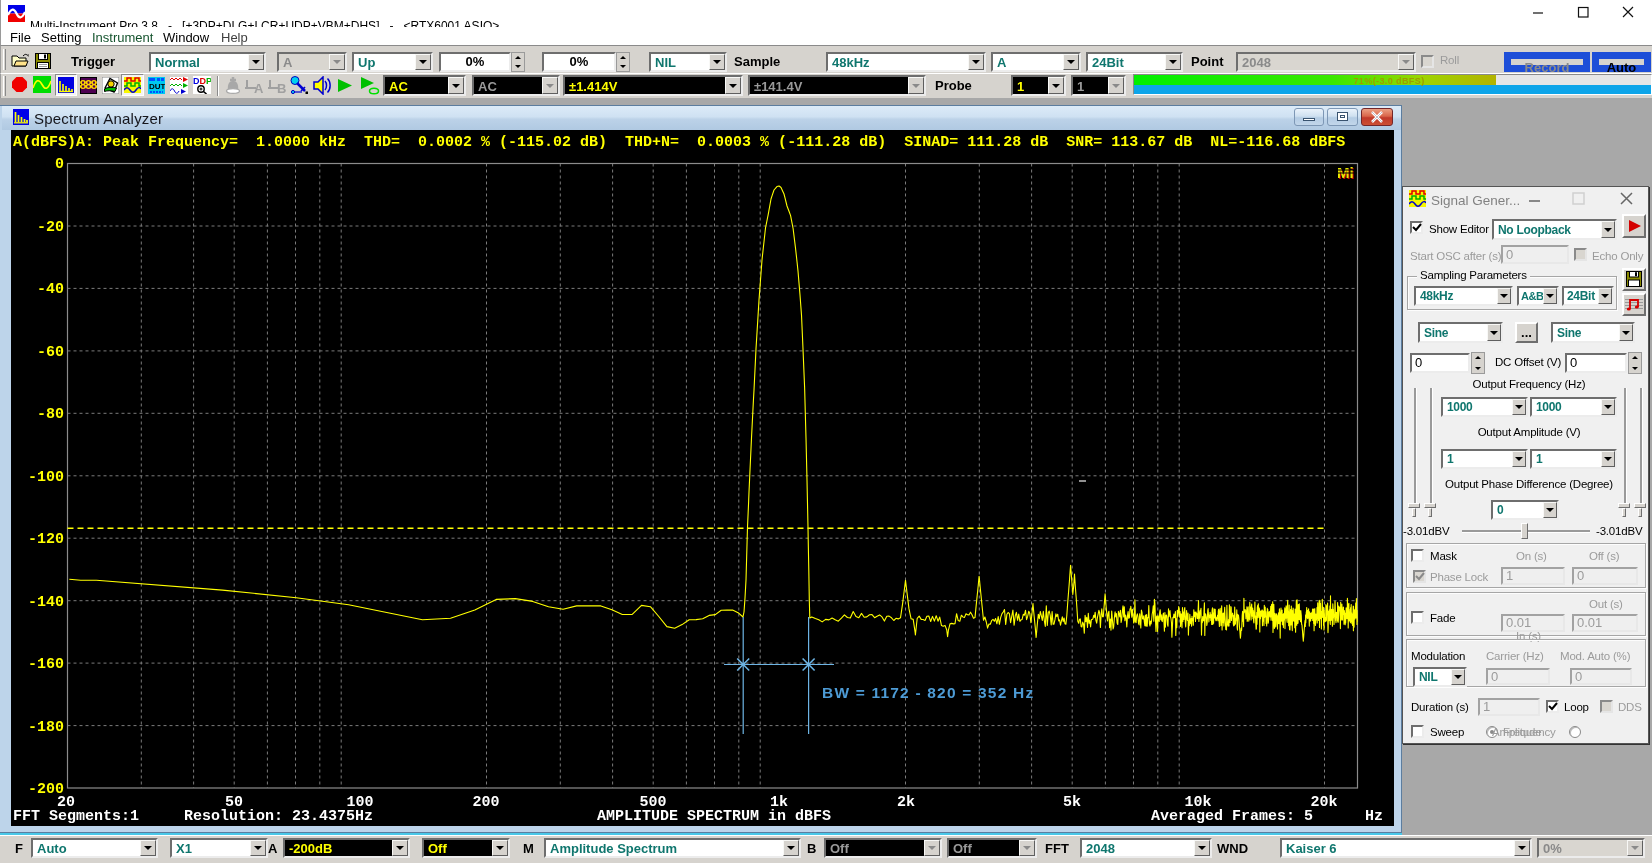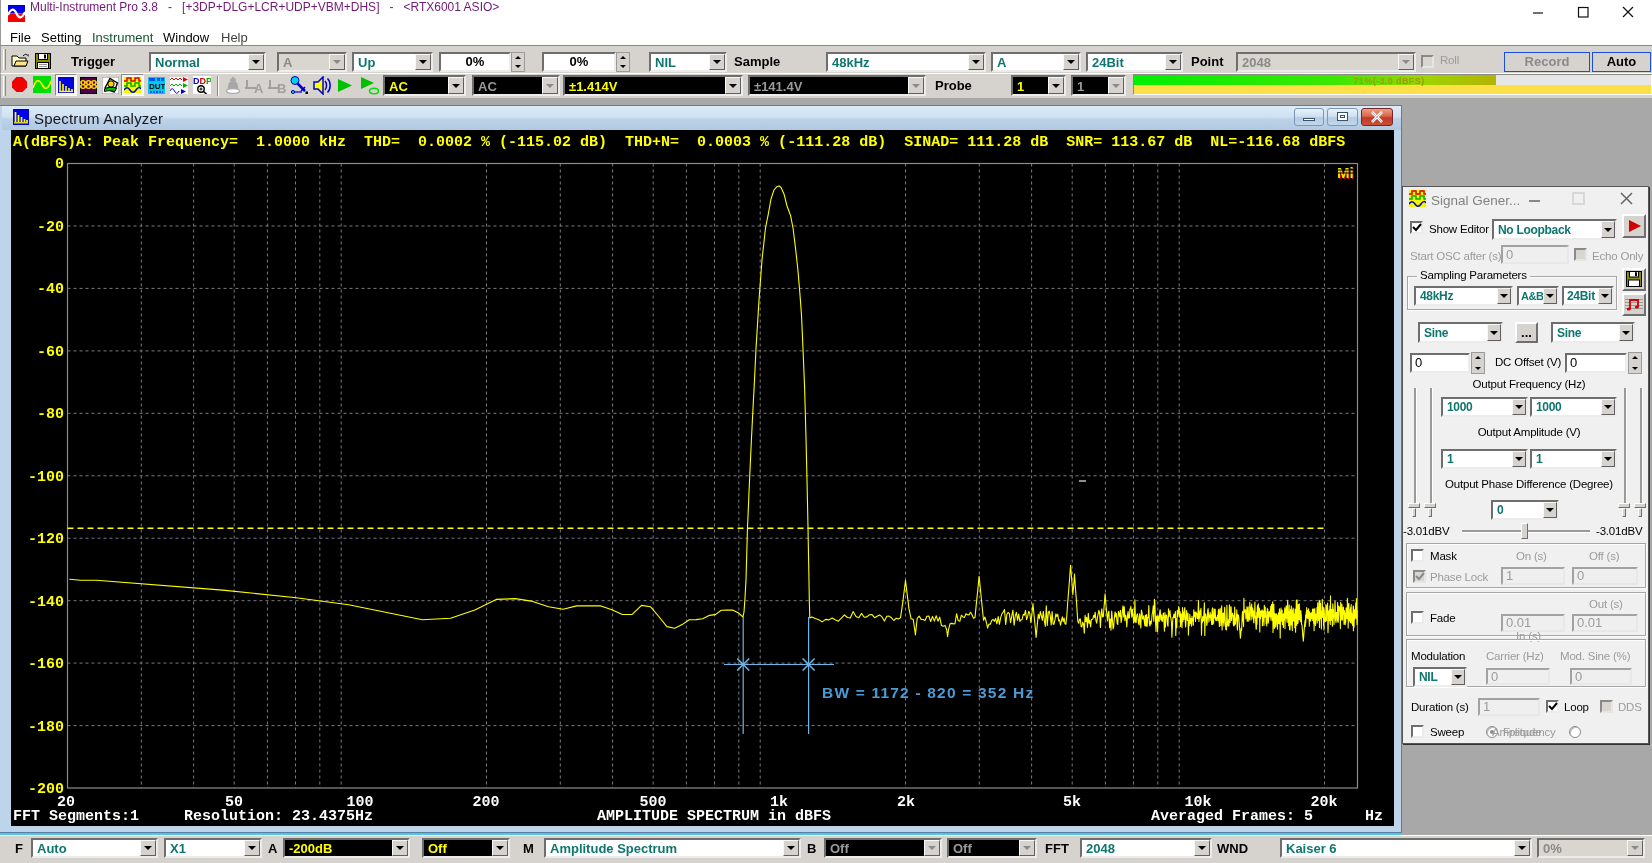--- a/index.html
+++ b/index.html
@@ -9,42 +9,42 @@
 .cb,.cbd,.cbk{position:absolute;border:2px solid;border-color:#6e6e6e #ececec #ececec #6e6e6e;background:#fff;font:bold 13px "Liberation Sans";color:#0f766e}
 .cbd{background:#d9d6d0;color:#8a8a8a}
 .sm{font:bold 12px "Liberation Sans" !important;letter-spacing:-0.3px}
 .sm>.arr{width:14px}
 .cbk{background:#000;color:#ffff00}
 .cbk.gray{color:#9a9a9a}
 .cb>span,.cbd>span,.cbk>span{position:absolute;top:50%;transform:translateY(-50%);white-space:nowrap}
 .arr,.arrd{position:absolute;right:0;top:0;bottom:0;width:16px;background:#d6d3ce;border:1px solid;border-color:#f8f8f6 #5f5f5f #5f5f5f #f8f8f6}
 .arr::after,.arrd::after{content:"";position:absolute;left:50%;top:50%;transform:translate(-50%,-25%);border:4px solid transparent;border-top-color:#000}
 .arrd::after{border-top-color:#8a8a8a}
-.tbtn{position:absolute;background:#d6d3ce;border:1px solid #1d4ed8;font:bold 13px "Liberation Sans";color:#000;text-align:center}
+.tbtn{position:absolute;background:#d6d3ce;border:7px solid #1d4ed8;font:bold 13px "Liberation Sans";color:#000;text-align:center}
 .chk{position:absolute;width:13px;height:13px;background:#fff;border:2px solid;border-color:#6e6e6e #ececec #ececec #6e6e6e}
 .chkd{position:absolute;width:13px;height:13px;background:#d9d6d0;border:2px solid;border-color:#8a8a8a #e5e5e5 #e5e5e5 #8a8a8a}
 .rad{position:absolute;width:12px;height:12px;border-radius:50%;background:#fff;border:1px solid #8a8a8a;box-shadow:inset 1px 1px 0 #bbb}
 .grp{position:absolute;border:1px solid #a6a6a6;box-shadow:1px 1px 0 #fdfdfd,inset 1px 1px 0 #fdfdfd}
 .seg{position:absolute;font:bold 13px "Liberation Sans";white-space:nowrap}
 .ed{position:absolute;background:#fff;border:2px solid;border-color:#6e6e6e #ececec #ececec #6e6e6e;font:bold 13px "Liberation Sans"}
 .edd{position:absolute;background:#efefef;border:2px solid;border-color:#a2a2a2 #e8e8e8 #e8e8e8 #a2a2a2;font:13px "Liberation Sans";color:#9b9b9b}
 .spin{position:absolute;width:14px;background:#d6d3ce;border:1px solid #9a9a9a}
 .spin::before,.spin::after{content:"";position:absolute;left:50%;transform:translateX(-50%);border:3px solid transparent}
 .spin::before{top:3px;border-bottom-color:#000;border-top-width:0}
 .spin::after{bottom:3px;border-top-color:#000;border-bottom-width:0}
 .vsl{position:absolute;width:3px;background:#9a9a9a;border-right:1px solid #fff}
 </style></head><body>
 
 <div class="abs" style="left:0;top:0;width:1652px;height:27px;background:#ffffff;border-left:1px solid #9a9a9a"></div>
 <svg class="abs" style="left:8px;top:5px" width="17" height="17" viewBox="0 0 17 17">
 <rect x="0" y="0" width="17" height="8.5" fill="#0000e8"></rect>
     <rect x="0" y="8.5" width="17" height="8.5" fill="#f00000"></rect>
 <path d="M0 10 C3 3,6 3,8.5 8.5 C11 14,14 14,17 7" stroke="#fff" stroke-width="2.2" fill="none"></path>
   </svg>
-<div class="abs" style="left:30px;top:0;font:12px 'Liberation Sans';color:#701a75;white-space:pre">Multi-Instrument Pro 3.8&nbsp;&nbsp; - &nbsp;&nbsp;[+3DP+DLG+LCR+UDP+VBM+DHS]&nbsp;&nbsp; - &nbsp;&nbsp;&lt;RTX6001 ASIO&gt;</div>
+<div class="abs" style="left:30px;top:19px;font:12px 'Liberation Sans';color:#000000;white-space:pre">Multi-Instrument Pro 3.8&nbsp;&nbsp; - &nbsp;&nbsp;[+3DP+DLG+LCR+UDP+VBM+DHS]&nbsp;&nbsp; - &nbsp;&nbsp;&lt;RTX6001 ASIO&gt;</div>
 <svg class="abs" style="left:1520px;top:0" width="132" height="27" viewBox="0 0 132 27">
     <path d="M13 13h10" stroke="#111" stroke-width="1.2"></path>
     <rect x="58.5" y="7.5" width="9.5" height="9.5" fill="none" stroke="#111" stroke-width="1.2"></rect>
     <path d="M103 7l10 10 M103 17l10-10" stroke="#111" stroke-width="1.2"></path>
   </svg>
 <div class="abs" style="left:0;top:27px;width:1652px;height:18px;background:#fff;border-left:1px solid #9a9a9a"></div>
 <div class="abs" style="left:10px;top:30px;font:13px 'Liberation Sans';color:#000">File</div>
 <div class="abs" style="left:41px;top:30px;font:13px 'Liberation Sans';color:#000">Setting</div>
 <div class="abs" style="left:92px;top:30px;font:13px 'Liberation Sans';color:#14532d">Instrument</div>
 <div class="abs" style="left:163px;top:30px;font:13px 'Liberation Sans';color:#000">Window</div>
@@ -211,21 +211,21 @@
   </div>
 <div class="lab" style="left:935px;top:78px">Probe</div>
 <div class="cbk" style="left:1011px;top:75px;width:55px;height:21px">
     <span style="left:4px">1</span>
     <i class="arr"></i>
   </div>
 <div class="cbk gray" style="left:1071px;top:75px;width:55px;height:21px">
     <span style="left:4px">1</span>
     <i class="arrd"></i>
   </div>
-<div class="abs" style="left:1133px;top:74px;width:519px;height:21px;border:1px solid;border-color:#8a8a8a #fff #fff #8a8a8a;background:#fde047">
+<div class="abs" style="left:1133px;top:74px;width:519px;height:21px;border:1px solid;border-color:#8a8a8a #fff #fff #8a8a8a;background:#0ea5e9">
 <div class="abs" style="left:0;top:0;width:517px;height:10px;background:#e6e6e6">
 <div class="abs" style="left:0;top:0;width:362px;height:10px;background:linear-gradient(90deg,#00ef00 0%,#3ae800 55%,#9ed400 80%,#b3b300 100%)"></div>
 <div class="abs" style="left:180px;top:0.5px;width:150px;font:bold 9px 'Liberation Sans';color:#9c9c00;letter-spacing:0.4px;text-align:center">71%(-3.0 dBFS)</div>
 </div>
   </div>
 <div class="abs" style="left:0;top:98px;width:1652px;height:737px;background:#a8a8a8"></div>
 <div class="abs" style="left:0;top:105px;width:1402px;height:728px;background:#bdd4ea;border:1px solid #5c7d9f;border-left:0"></div>
 <div class="abs" style="left:2px;top:106px;width:1399px;height:24px;background:linear-gradient(#dcebf8,#cfe1f2 45%,#bcd2e8 55%,#b0c9e2)"></div>
 <svg class="abs" style="left:13px;top:109px" width="16" height="16">
     <rect width="16" height="16" fill="#0000e8"></rect>
@@ -412,21 +412,21 @@
 <div class="grp" style="left:1406px;top:592px;width:240px;height:44px"></div>
 <div class="labg" style="left:1516px;top:630px">In (s)</div>
 <div class="labg" style="left:1589px;top:598px">Out (s)</div>
 <div class="chk" style="left:1411px;top:611px"></div>
 <div class="labn" style="left:1430px;top:612px">Fade</div>
 <div class="edd" style="left:1501px;top:614px;width:64px;height:18px;line-height:14px;padding-left:3px">0.01</div>
 <div class="edd" style="left:1572px;top:614px;width:66px;height:18px;line-height:14px;padding-left:3px">0.01</div>
 <div class="grp" style="left:1406px;top:639px;width:240px;height:48px"></div>
 <div class="labn" style="left:1411px;top:650px">Modulation</div>
 <div class="labg" style="left:1486px;top:650px">Carrier (Hz)</div>
-<div class="labg" style="left:1560px;top:650px">Mod. Sine (%)</div>
+<div class="labg" style="left:1560px;top:650px">Mod. Auto (%)</div>
 <div class="cb sm" style="left:1413px;top:667px;width:54px;height:20px">
     <span style="left:4px">NIL</span>
     <i class="arr"></i>
   </div>
 <div class="edd" style="left:1486px;top:668px;width:64px;height:17px;line-height:13px;padding-left:3px">0</div>
 <div class="edd" style="left:1570px;top:668px;width:62px;height:17px;line-height:13px;padding-left:3px">0</div>
 <div class="labn" style="left:1411px;top:701px">Duration (s)</div>
 <div class="edd" style="left:1478px;top:698px;width:62px;height:18px;line-height:14px;padding-left:3px">1</div>
 <div class="chk" style="left:1546px;top:700px"></div>
 <svg class="abs" style="left:1548px;top:702px" width="10" height="9">
@@ -441,21 +441,21 @@
 <div class="abs" style="left:1490px;top:730px;width:4px;height:4px;border-radius:50%;background:#8a8a8a"></div>
 <div class="labg" style="left:1503px;top:726px">Frequency</div>
 <div class="rad" style="left:1569px;top:726px"></div>
 <div class="labg" style="left:1492px;top:726px">Amplitude</div>
 <div class="abs" style="left:0;top:835px;width:1652px;height:28px;background:#d6d3ce;border-top:1px solid #fff"></div>
 <div class="seg" style="left:15px;top:841px">F</div>
 <div class="cb" style="left:31px;top:838px;width:127px;height:20px">
     <span style="left:4px">Auto</span>
     <i class="arr"></i>
   </div>
-<div class="cb" style="left:164px;top:838px;width:98px;height:20px">
+<div class="cb" style="left:170px;top:838px;width:98px;height:20px">
     <span style="left:4px">X1</span>
     <i class="arr"></i>
   </div>
 <div class="seg" style="left:268px;top:841px">A</div>
 <div class="cbk" style="left:283px;top:838px;width:127px;height:20px">
     <span style="left:4px">-200dB</span>
     <i class="arr"></i>
   </div>
 <div class="cbk" style="left:422px;top:838px;width:88px;height:20px">
     <span style="left:4px">Off</span>

